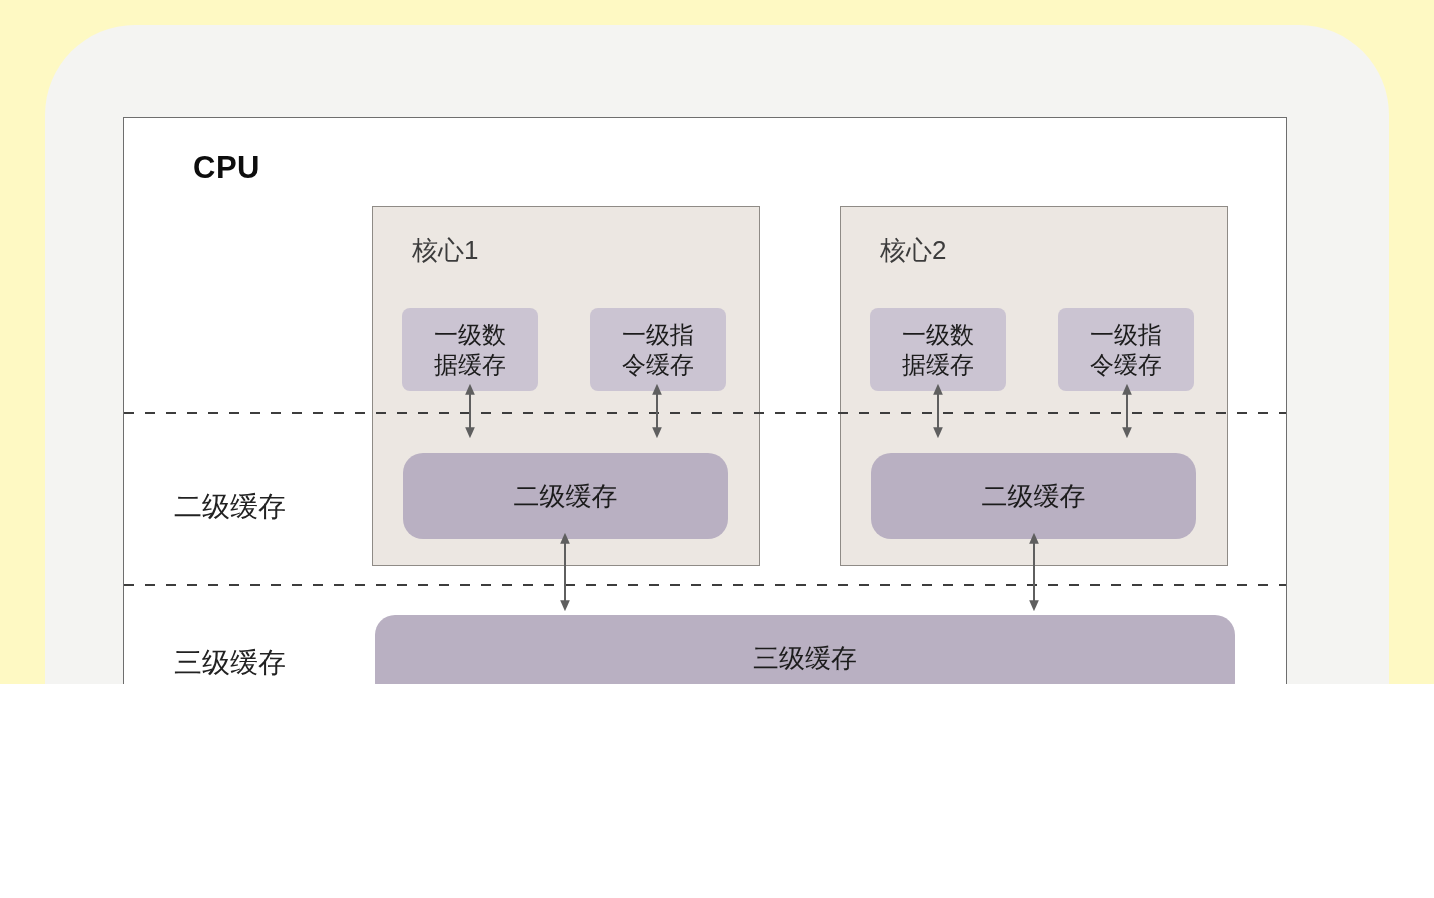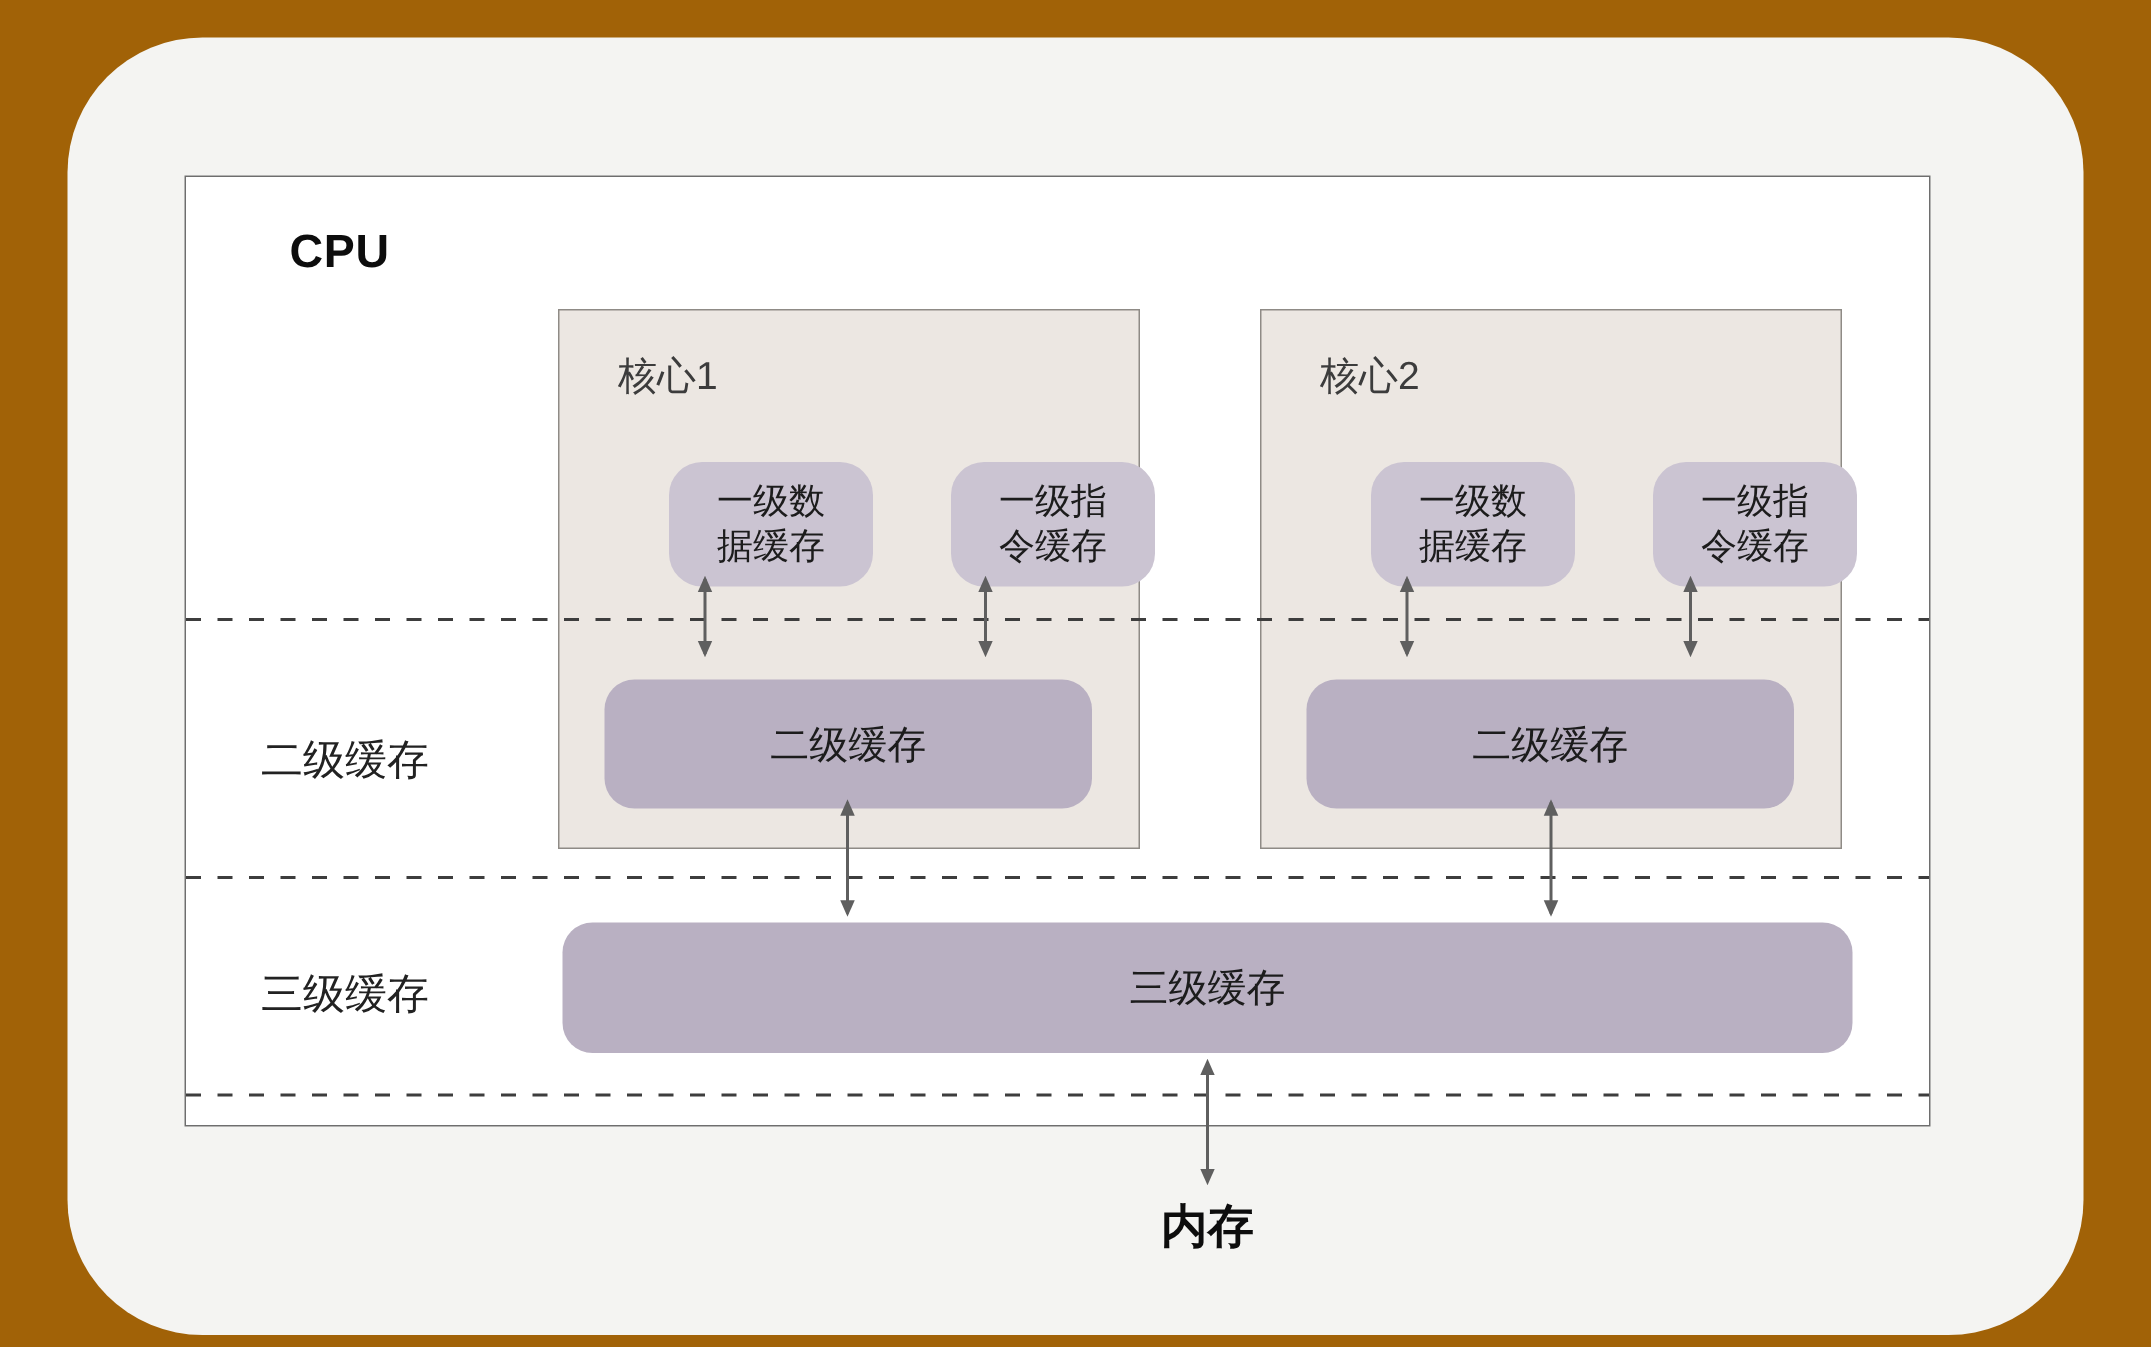--- a/index.html
+++ b/index.html
@@ -1,21 +1,21 @@
 <!DOCTYPE html>
 <html><head>
 <meta charset="utf-8">
 <style>
   html, body { margin: 0; padding: 0; background: #ffffff; }
   body { font-family: "Liberation Sans", "DejaVu Sans", sans-serif; }
   .canvas {
     position: relative;
     width: 1434px;
-    height: 898px;
-    background: #a16207;
+    height: 684px;
+    background: #fef9c3;
     overflow: hidden;
   }
   .panel {
     position: absolute;
     left: 45px; top: 25px;
     width: 1344px; height: 865px;
     background: #f4f4f2;
     border-radius: 90px;
   }
   .cpu-box {
@@ -59,30 +59,29 @@
     position: absolute;
     left: 39px; top: 26px;
     font-size: 26px;
     color: #3c3c3c;
   }
   .l1-box {
     position: absolute;
     top: 101px;
     width: 136px; height: 83px;
     background: #cbc4d2;
-    border-radius: 22px;
+    border-radius: 8px;
     display: flex;
     flex-direction: column;
     align-items: center;
     justify-content: center;
     font-size: 24px;
     line-height: 30px;
     color: #1c1c1c;
     text-align: center;
-    margin-left: 44px;
   }
   .l1-data { left: 29px; }
   .l1-inst { left: 217px; }
   .l2-box {
     position: absolute;
     left: 30px; top: 246px;
     width: 325px; height: 86px;
     background: #b9b0c2;
     border-radius: 20px;
     display: flex;

